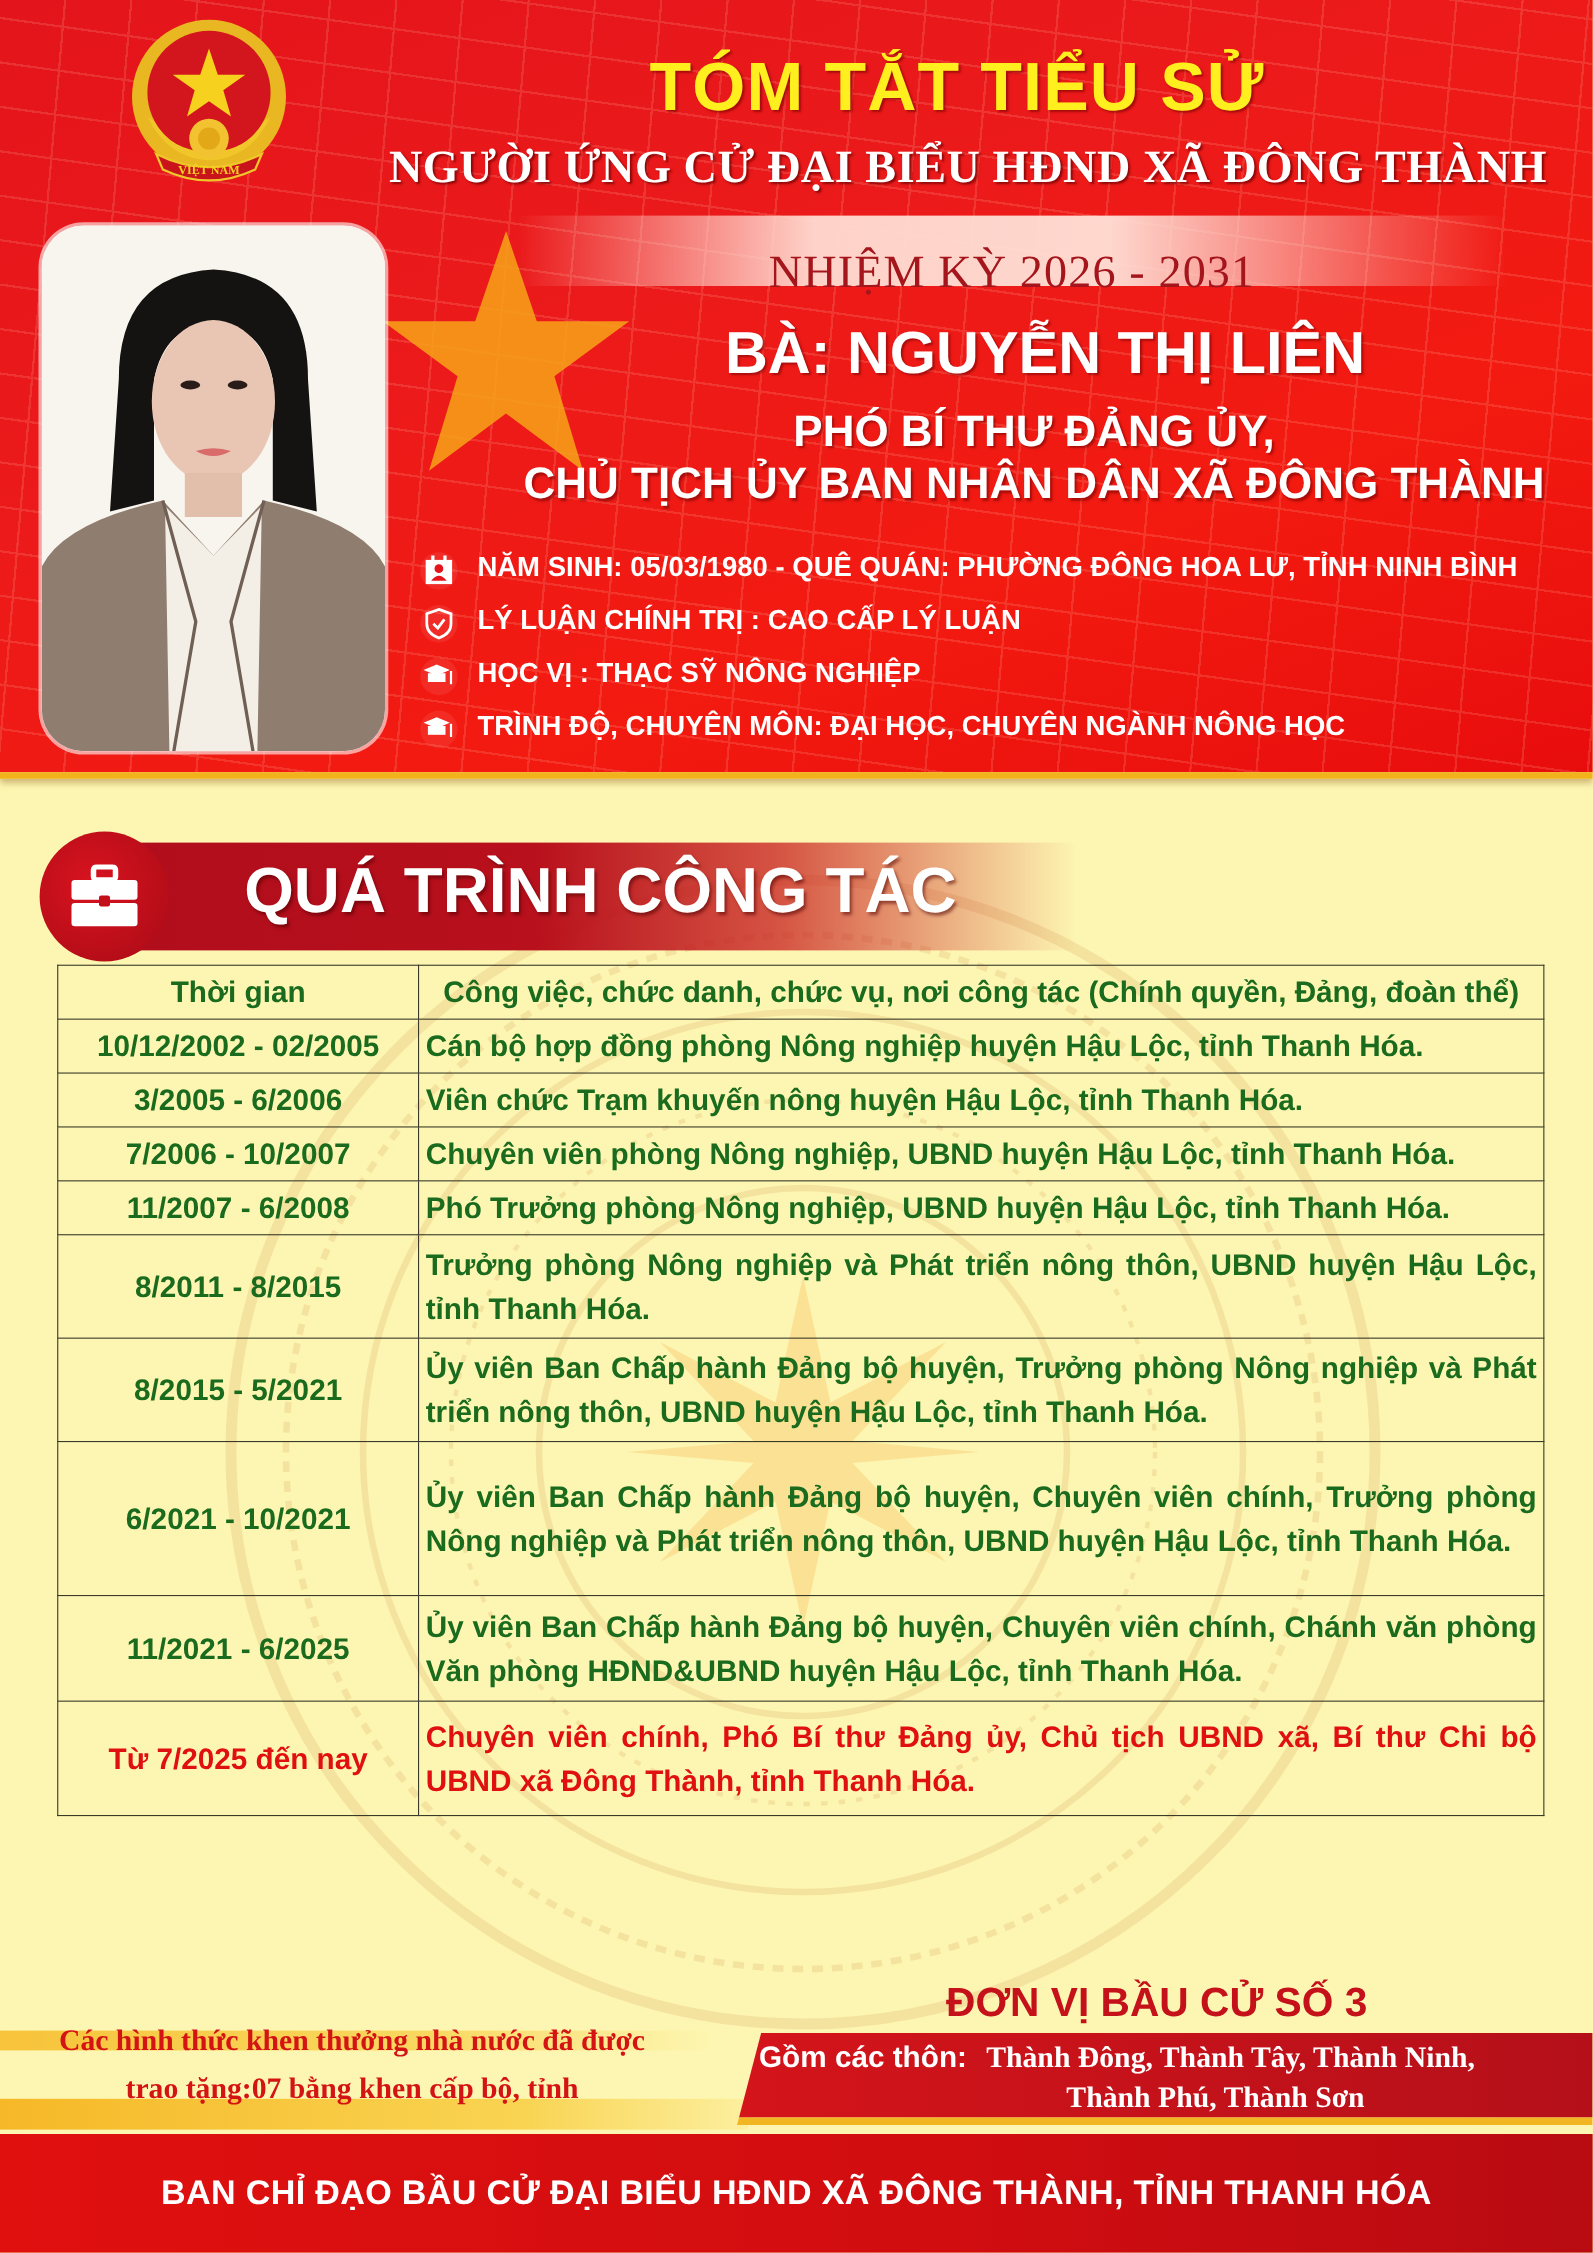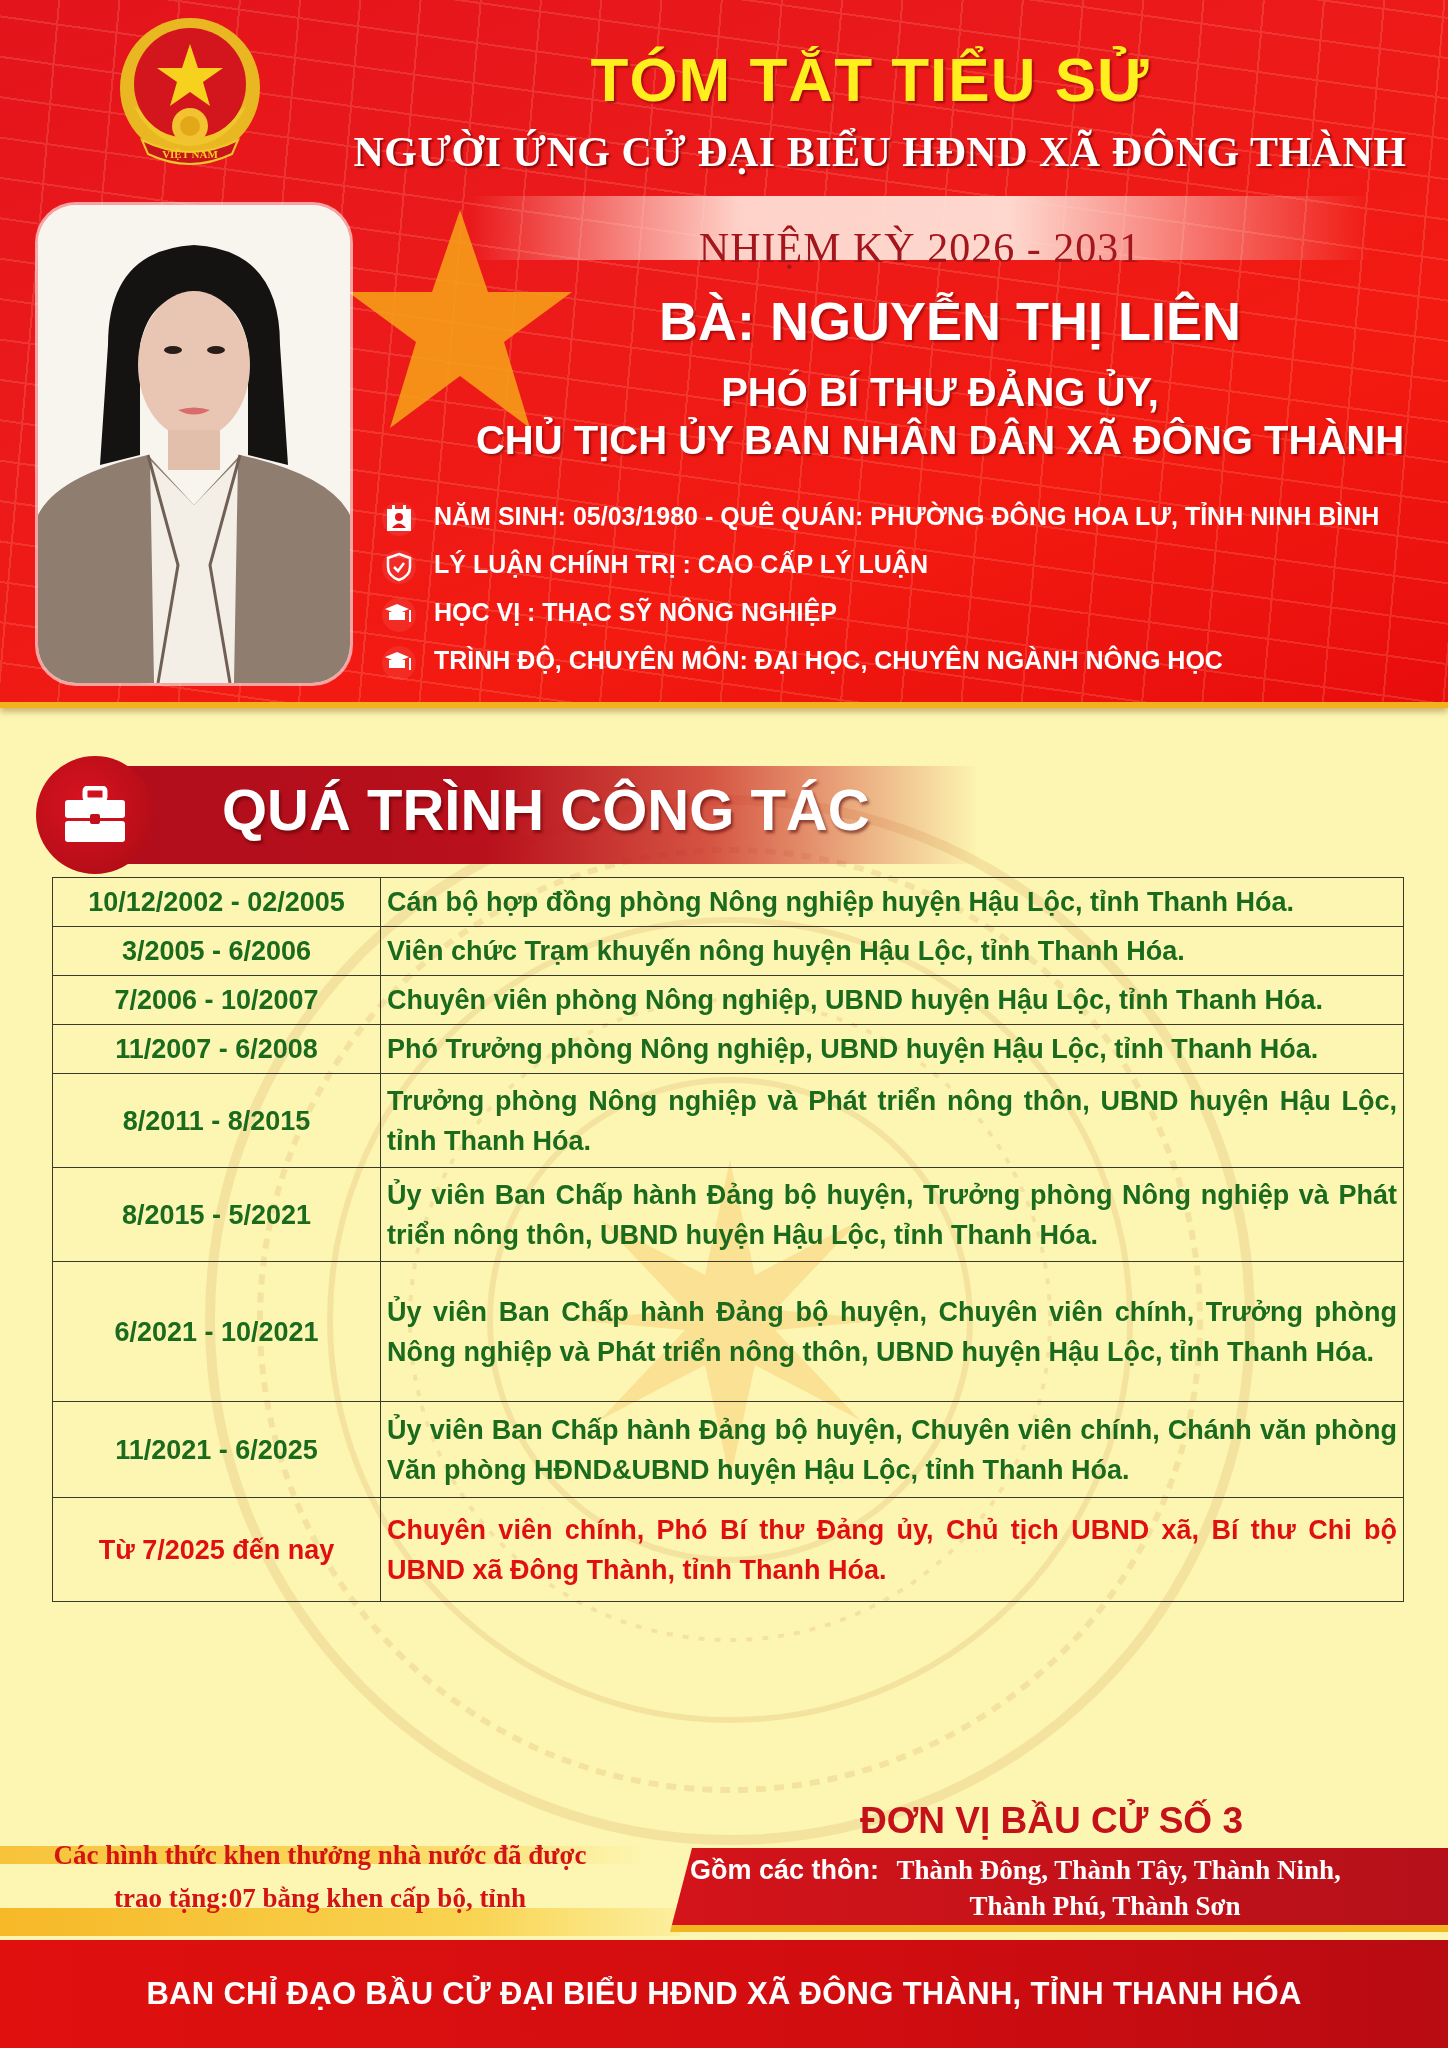--- a/index.html
+++ b/index.html
@@ -242,20 +242,24 @@
     <rect x="22" y="2" width="20" height="12" rx="3" fill="none" stroke="#fff" stroke-width="5"></rect>
     <rect x="2" y="14" width="60" height="18" rx="3" fill="#fff"></rect>
     <rect x="2" y="35" width="60" height="21" rx="3" fill="#fff"></rect>
     <rect x="27" y="28" width="10" height="10" rx="2" fill="#c20f1a"></rect>
   </svg>
 </div>
 <div class="sec-title">QUÁ TRÌNH CÔNG TÁC</div>
 
 <table class="work">
   <tbody>
+      <tr class="head">
+    <td class="c1">Thời gian</td>
+    <td class="c2" style="text-align:center;">Công việc, chức danh, chức vụ, nơi công tác (Chính quyền, Đảng, đoàn thể)</td>
+  </tr>
   <tr style="height:49px;">
     <td class="c1">10/12/2002 - 02/2005</td>
     <td class="c2">Cán bộ hợp đồng phòng Nông nghiệp huyện Hậu Lộc, tỉnh Thanh Hóa.</td>
   </tr>
   <tr style="height:49px;">
     <td class="c1">3/2005 - 6/2006</td>
     <td class="c2">Viên chức Trạm khuyến nông huyện Hậu Lộc, tỉnh Thanh Hóa.</td>
   </tr>
   <tr style="height:49px;">
     <td class="c1">7/2006 - 10/2007</td>

